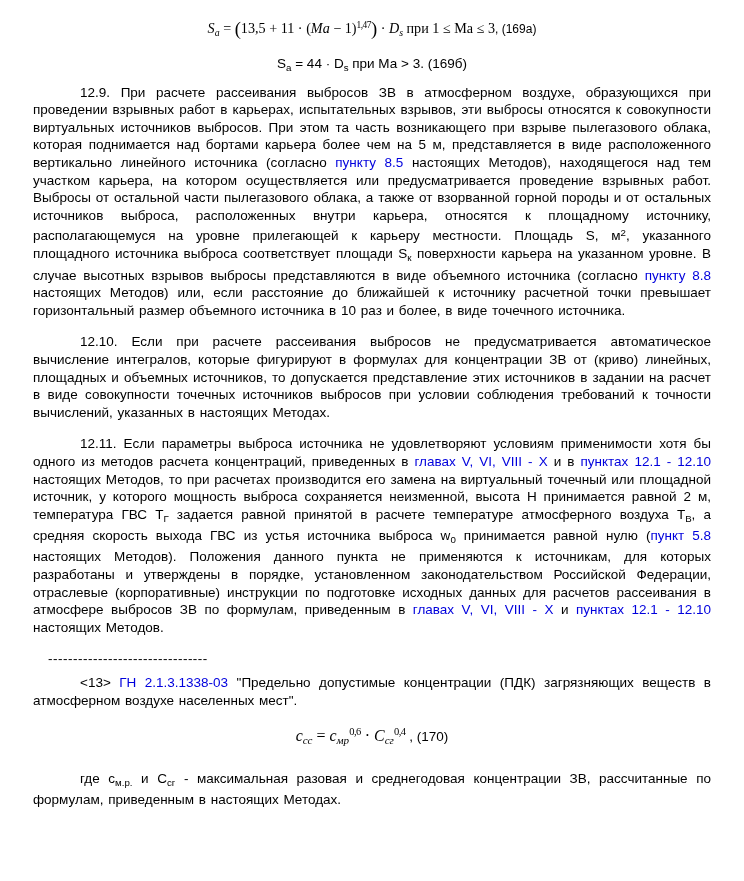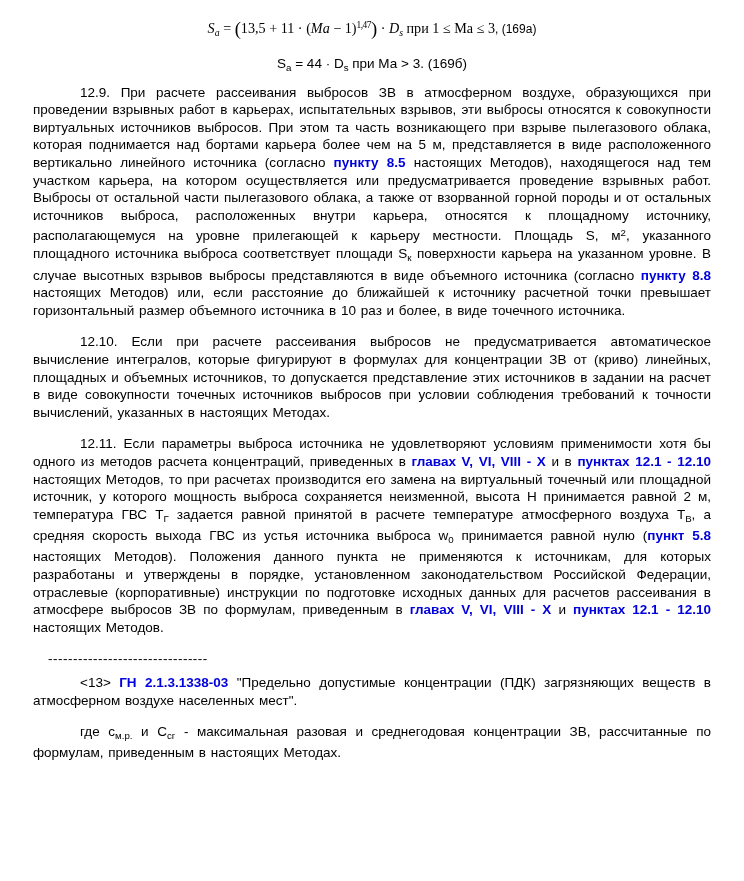--- a/index.html
+++ b/index.html
@@ -41,21 +41,21 @@
     margin-bottom: 20px;
   }
   .sep-line {
     text-align: left;
     text-indent: 15px;
     letter-spacing: 0.5px;
     margin-bottom: 6px;
     margin-top: 2px;
   }
   
-  .s-link { color: var(--link, #0000dd); font-weight: bold; }
+  .s-link { color: var(--link, #0000dd); }
   .s-sub { font-size: 0.72em; vertical-align: -0.28em; }
   .s-sup { font-size: 0.72em; vertical-align: 0.45em; }
   .s-m    { font-family: "Liberation Serif", serif; font-size: 1.18em; }
   .s-mi   { font-family: "Liberation Serif", serif; font-style: italic; font-size: 1.18em; }
   .s-misub{ font-family: "Liberation Serif", serif; font-style: italic; font-size: 0.82em; vertical-align: -0.32em; }
   .s-msup { font-family: "Liberation Serif", serif; font-size: 0.78em; vertical-align: 0.55em; letter-spacing: -0.5px; }
   .s-mbig { font-family: "Liberation Serif", serif; font-size: 1.55em; vertical-align: -0.1em; font-weight: 300; }
 </style>
 </head>
 <body style="background: rgb(255, 255, 255); color: rgb(0, 0, 0);">
@@ -70,16 +70,17 @@
 
   <p class="para"><span>12.10. Если при расчете рассеивания выбросов не предусматривается автоматическое вычисление интегралов, которые фигурируют в формулах для концентрации ЗВ от (криво) линейных, площадных и объемных источников, то допускается представление этих источников в задании на расчет в виде совокупности точечных источников выбросов при условии соблюдения требований к точности вычислений, указанных в настоящих Методах.</span></p>
 
   <p class="para"><span>12.11. Если параметры выброса источника не удовлетворяют условиям применимости хотя бы одного из методов расчета концентраций, приведенных в </span><span class="s-link">главах V, VI, VIII - X</span><span> и в </span><span class="s-link">пунктах 12.1 - 12.10</span><span> настоящих Методов, то при расчетах производится его замена на виртуальный точечный или площадной источник, у которого мощность выброса сохраняется неизменной, высота H принимается равной 2 м, температура ГВС Т</span><span class="s-sub">Г</span><span> задается равной принятой в расчете температуре атмосферного воздуха Т</span><span class="s-sub">В</span><span>, а средняя скорость выхода ГВС из устья источника выброса w</span><span class="s-sub">0</span><span> принимается равной нулю (</span><span class="s-link">пункт 5.8</span><span> настоящих Методов). Положения данного пункта не применяются к источникам, для которых разработаны и утверждены в порядке, установленном законодательством Российской Федерации, отраслевые (корпоративные) инструкции по подготовке исходных данных для расчетов рассеивания в атмосфере выбросов ЗВ по формулам, приведенным в </span><span class="s-link">главах V, VI, VIII - X</span><span> и </span><span class="s-link">пунктах 12.1 - 12.10</span><span> настоящих Методов.</span></p>
 
 
   <p class="para no-just sep-line">--------------------------------</p>
 
   <p class="para"><span>&lt;13&gt; </span><span class="s-link">ГН 2.1.3.1338-03</span><span> "Предельно допустимые концентрации (ПДК) загрязняющих веществ в атмосферном воздухе населенных мест".</span></p>
 
+  <div class="formula formula-170"><span class="s-mi">c</span><span class="s-misub">сс</span><span class="s-m"> = </span><span class="s-mi">c</span><span class="s-misub">мр</span><span class="s-msup">0,6</span><span class="s-m"> · </span><span class="s-mi">C</span><span class="s-misub">сг</span><span class="s-msup">0,4</span><span> , (170)</span></div>
 
   <p class="para"><span>где с</span><span class="s-sub">м.р.</span><span> и С</span><span class="s-sub">сг</span><span> - максимальная разовая и среднегодовая концентрации ЗВ, рассчитанные по формулам, приведенным в настоящих Методах.</span></p>
 
 </div>
 
 </body></html>

